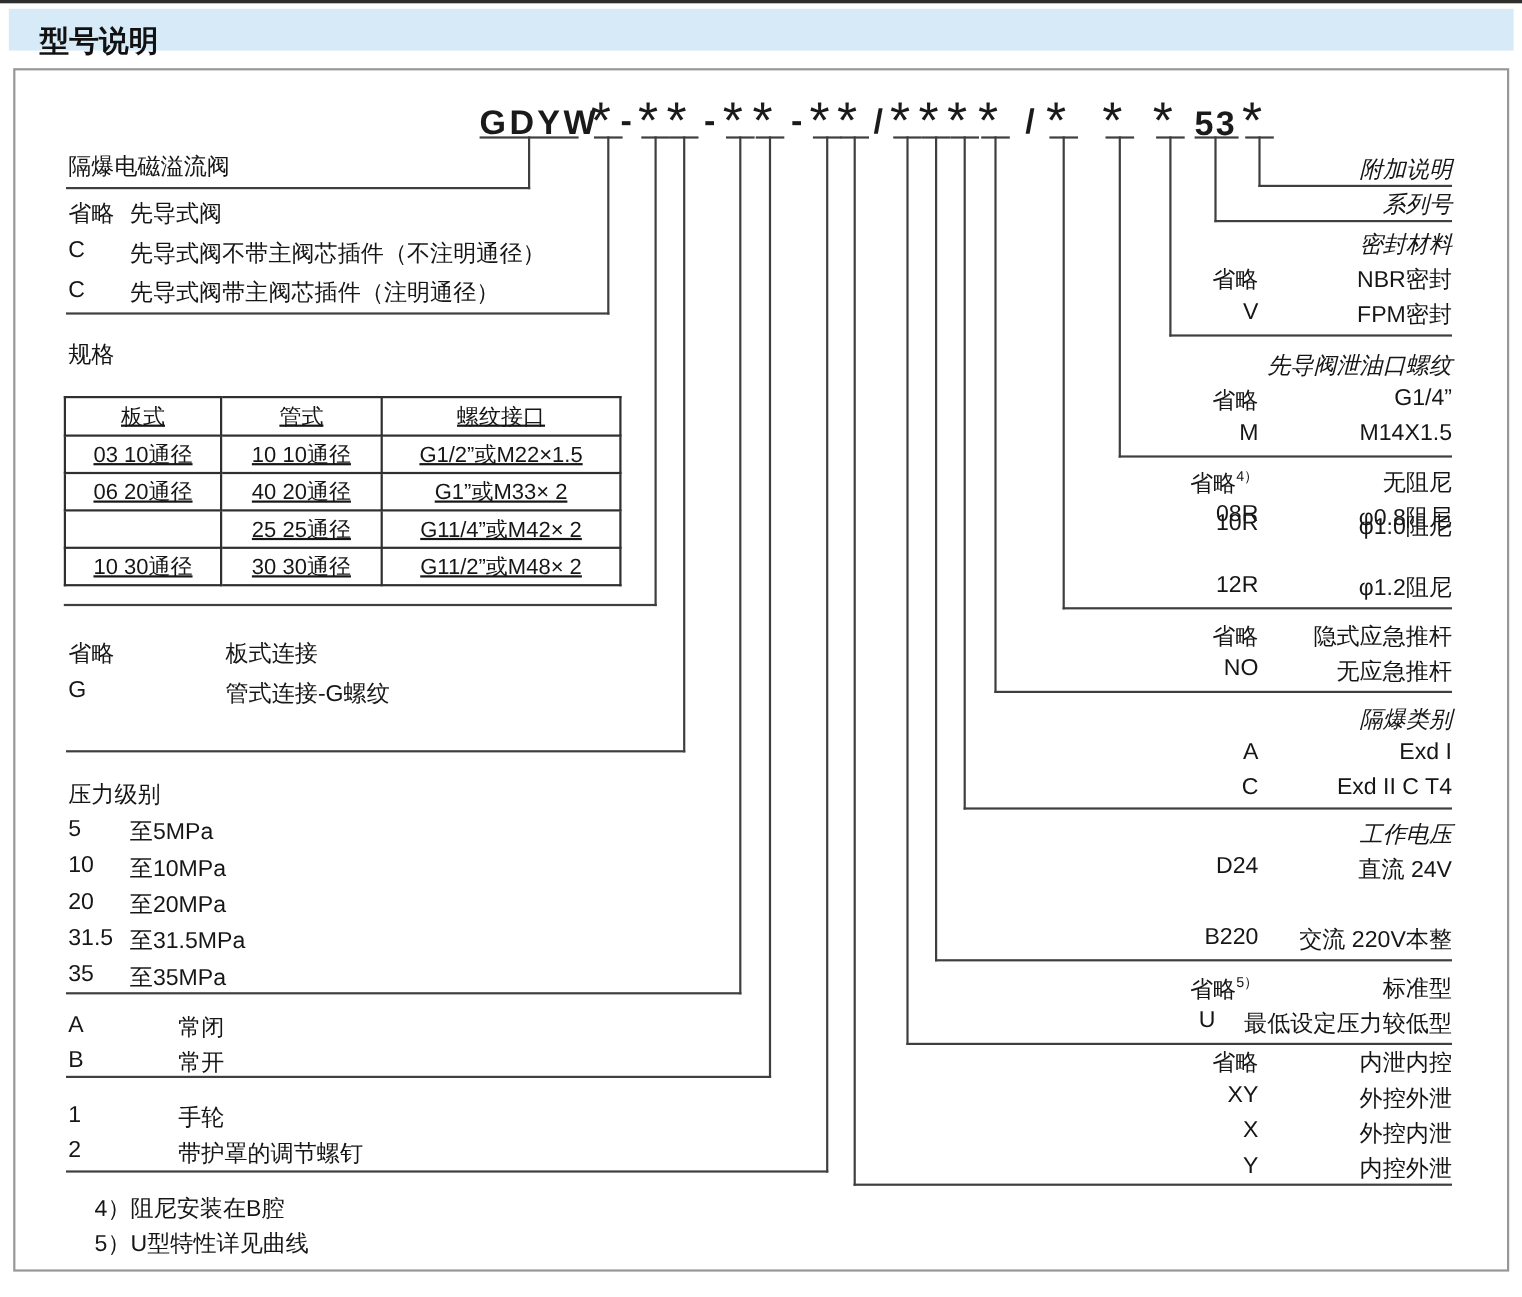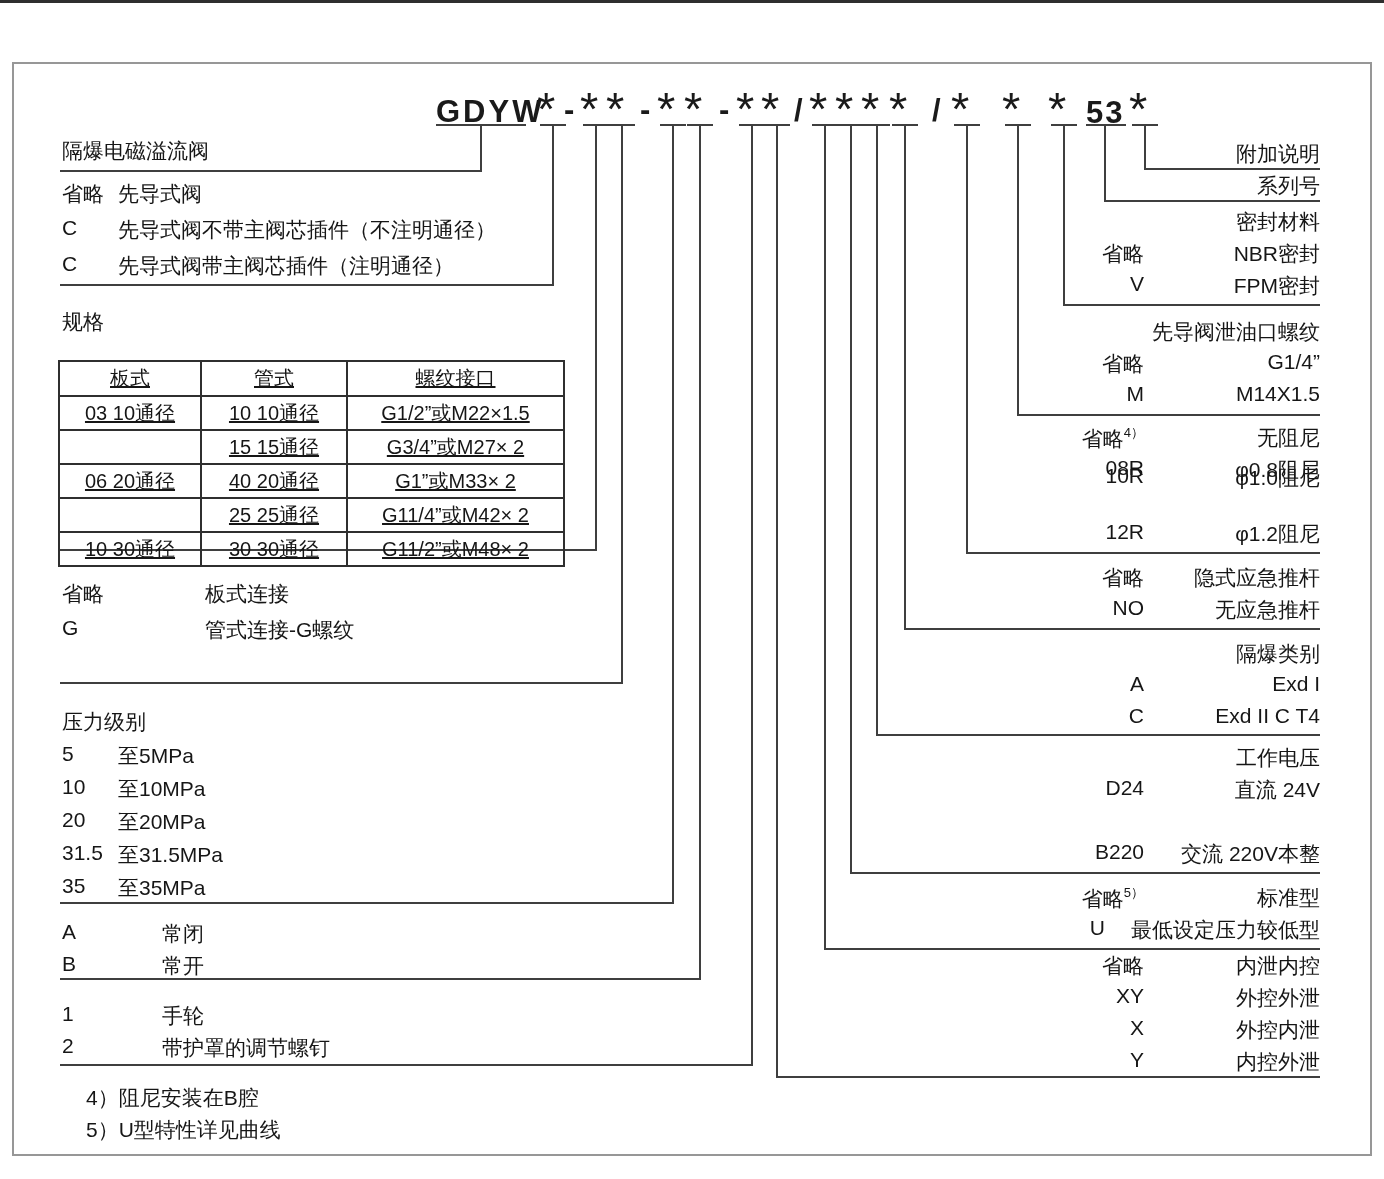--- a/index.html
+++ b/index.html
@@ -17,34 +17,37 @@
   .vline{position:absolute;width:2px;background:#3f3f3f;}
   .hline{position:absolute;height:2px;background:#3f3f3f;}
   .lrow{position:absolute;display:flex;font-size:21px;white-space:nowrap;}
   .lcode{flex:none;width:56px;}
   .lcode-w{flex:none;width:143px;}
   .lcode-m{flex:none;width:100px;}
   .ltitle{position:absolute;font-size:21px;white-space:nowrap;}
   .rrow{position:absolute;right:64px;display:flex;justify-content:flex-end;font-size:21px;white-space:nowrap;}
   .rcode{flex:none;min-width:64px;text-align:right;}
   .rdesc{min-width:150px;text-align:right;margin-left:26px;}
-  .rtitle{position:absolute;right:64px;font-size:21px;white-space:nowrap;text-align:left;}
+  .rtitle{position:absolute;right:64px;font-size:21px;white-space:nowrap;text-align:left;font-style:italic;}
   .sup{font-size:13px;vertical-align:9px;}
   table.spec{position:absolute;left:58px;top:360px;border-collapse:collapse;table-layout:fixed;text-decoration:underline;}
   table.spec td,table.spec th{border:2px solid #2f2f2f;font-size:20px;font-weight:normal;
         text-align:center;padding:0;height:32px;white-space:nowrap;color:#161616;}
   table.spec th{height:33px;}
   .c1{width:140px;} .c2{width:144px;} .c3{width:215px;}
   .fnote{position:absolute;font-size:21px;white-space:nowrap;}
 </style>
 </head>
 <body>
 
 <div class="page">
   <div class="topline"></div>
+  <div class="header-bar">
+    <span class="header-title">型号说明</span>
+  </div>
 
   <div class="main-box"></div>
 
   <span class="cc prefix" style="left:436px;top:94px">GDYW</span>
   <span class="star" style="left:537px;top:85px">*</span>
   <span class="cc" style="left:564px;top:92px">-</span>
   <span class="star" style="left:580px;top:85px">*</span>
   <span class="star" style="left:606px;top:85px">*</span>
   <span class="cc" style="left:640px;top:92px">-</span>
   <span class="star" style="left:657px;top:85px">*</span>
@@ -142,25 +145,20 @@
       <th class="c1">板式</th>
       <th class="c2">管式</th>
       <th class="c3">螺纹接口</th>
     </tr>
     <tr>
       <td>03 10通径</td>
       <td>10 10通径</td>
       <td>G1/2”或M22×1.5</td>
     </tr>
     <tr>
-      <td></td>
-      <td>15 15通径</td>
-      <td>G3/4”或M27× 2</td>
-    </tr>
-    <tr>
       <td>06 20通径</td>
       <td>40 20通径</td>
       <td>G1”或M33× 2</td>
     </tr>
     <tr>
       <td></td>
       <td>25 25通径</td>
       <td>G11/4”或M42× 2</td>
     </tr>
     <tr>

